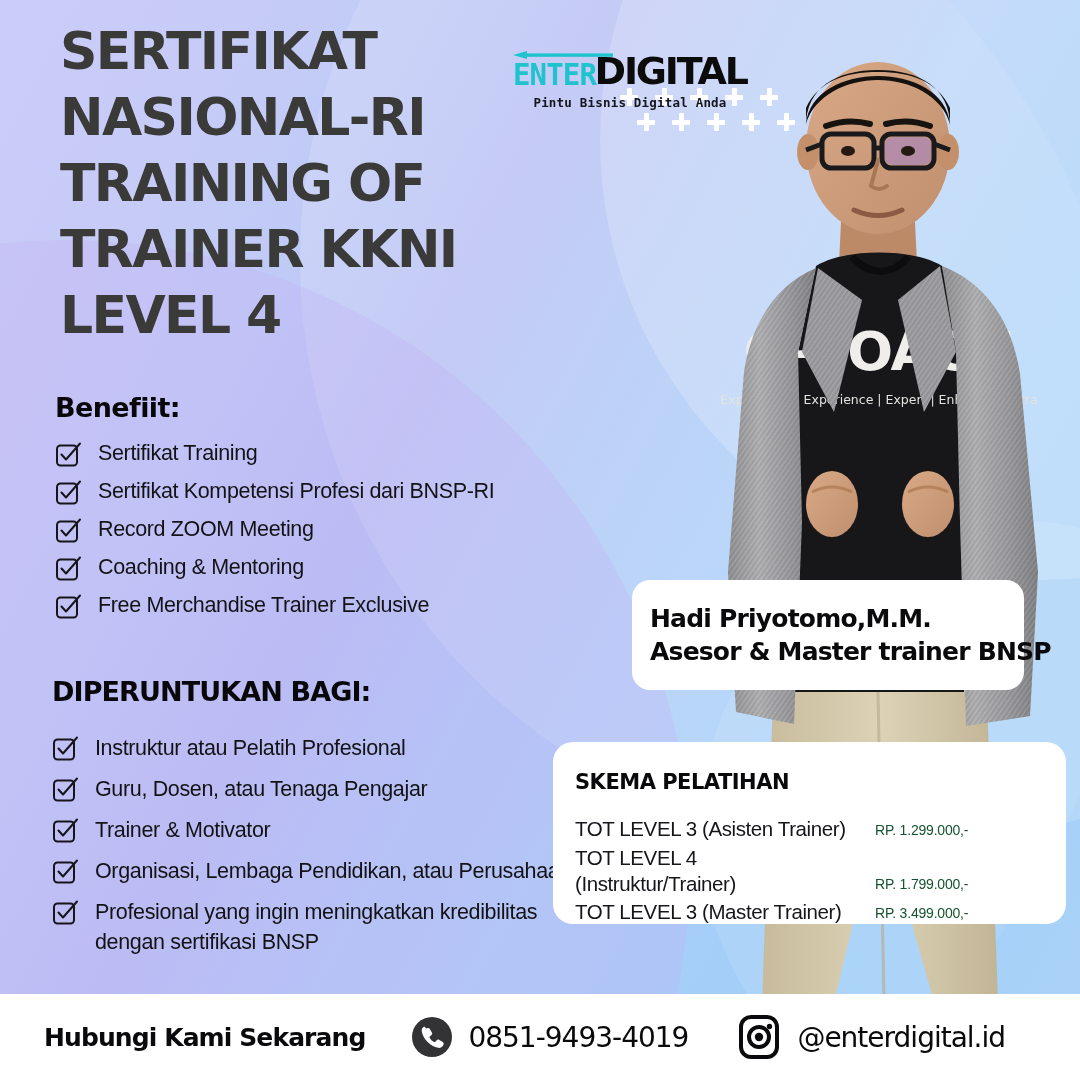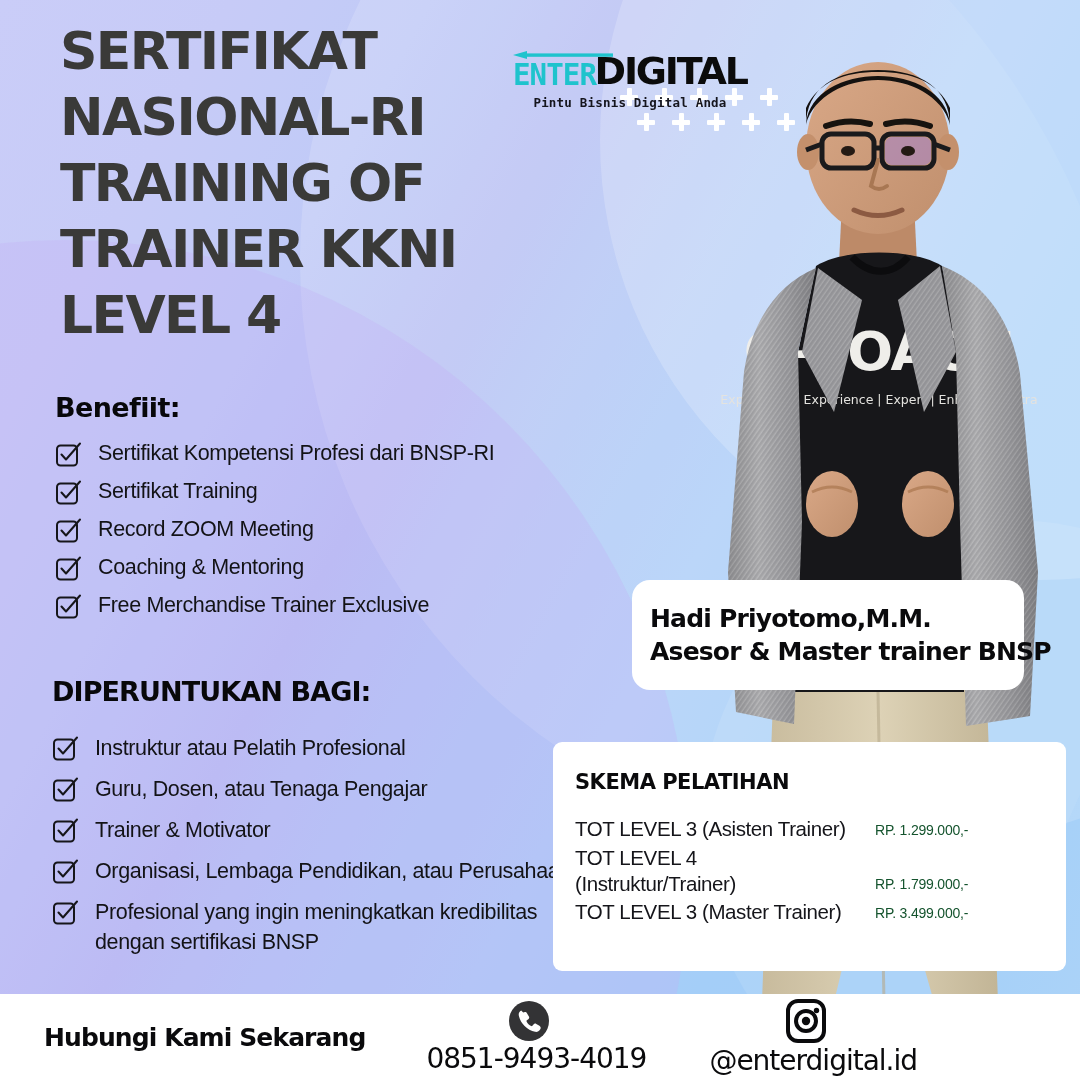--- a/index.html
+++ b/index.html
@@ -182,23 +182,23 @@
     font-size:25px;
     line-height:33px;
     color:#0a0a0c;
     letter-spacing:-0.8px;
     white-space:nowrap;
   }
 
   
   #skema-card {
     position:absolute; left:553px; top:742px;
-    width:513px; height:229px;
+    width:513px; height:182px;
     background:#ffffff;
-    border-radius:9px;
+    border-radius:20px;
     z-index:8;
     padding:28px 0 0 22px;
   }
   #skema-title {
     font-family:"DejaVu Sans", sans-serif;
     font-weight:bold;
     font-size:21px;
     color:#0a0a0c;
     letter-spacing:-0.5px;
     margin-bottom:22px;
@@ -235,21 +235,21 @@
     display:flex; align-items:center;padding-left:8px;
   }
   #footer-cta {
     font-family:"DejaVu Sans", sans-serif;
     font-weight:bold;
     font-size:25px;
     color:#0a0a0c;
     letter-spacing:-0.9px;
     margin-left:36px;
   }
-  .footer-group { display:flex; align-items:center;flex-direction:column; }
+  .footer-group { display:flex; align-items:center; }
   #phone-group { margin-left:46px; }
   #ig-group { margin-left:48px; }
   .footer-text {
     font-family:"DejaVu Sans", sans-serif;
     font-size:28px;
     color:#0a0a0c;
     letter-spacing:-1px;
     margin-left:15px;
   }
   .phone-icon-wrap { width:42px; height:42px; }
@@ -382,28 +382,28 @@
   </h1>
 
   <div id="benefit-section" class="section">
     <div id="benefit-title" class="sec-title">Benefiit:</div>
     <ul class="check-list">
       <li class="check-item">
         <svg class="cb" viewBox="0 0 26 26" xmlns="http://www.w3.org/2000/svg">
           <rect x="2" y="3.5" width="20" height="20" rx="3.5" fill="none" stroke="#16161a" stroke-width="2"></rect>
           <path d="M6.5 12.5 L11 17.5 L25 1.5" fill="none" stroke="#16161a" stroke-width="2" stroke-linecap="round" stroke-linejoin="round"></path>
         </svg>
+        <span class="ci-text">Sertifikat Training</span>
+      </li>
+      <li class="check-item">
+        <svg class="cb" viewBox="0 0 26 26" xmlns="http://www.w3.org/2000/svg">
+          <rect x="2" y="3.5" width="20" height="20" rx="3.5" fill="none" stroke="#16161a" stroke-width="2"></rect>
+          <path d="M6.5 12.5 L11 17.5 L25 1.5" fill="none" stroke="#16161a" stroke-width="2" stroke-linecap="round" stroke-linejoin="round"></path>
+        </svg>
         <span class="ci-text">Sertifikat Kompetensi Profesi dari BNSP-RI</span>
-      </li>
-      <li class="check-item">
-        <svg class="cb" viewBox="0 0 26 26" xmlns="http://www.w3.org/2000/svg">
-          <rect x="2" y="3.5" width="20" height="20" rx="3.5" fill="none" stroke="#16161a" stroke-width="2"></rect>
-          <path d="M6.5 12.5 L11 17.5 L25 1.5" fill="none" stroke="#16161a" stroke-width="2" stroke-linecap="round" stroke-linejoin="round"></path>
-        </svg>
-        <span class="ci-text">Sertifikat Training</span>
       </li>
       <li class="check-item">
         <svg class="cb" viewBox="0 0 26 26" xmlns="http://www.w3.org/2000/svg">
           <rect x="2" y="3.5" width="20" height="20" rx="3.5" fill="none" stroke="#16161a" stroke-width="2"></rect>
           <path d="M6.5 12.5 L11 17.5 L25 1.5" fill="none" stroke="#16161a" stroke-width="2" stroke-linecap="round" stroke-linejoin="round"></path>
         </svg>
         <span class="ci-text">Record ZOOM Meeting</span>
       </li>
       <li class="check-item">
         <svg class="cb" viewBox="0 0 26 26" xmlns="http://www.w3.org/2000/svg">

